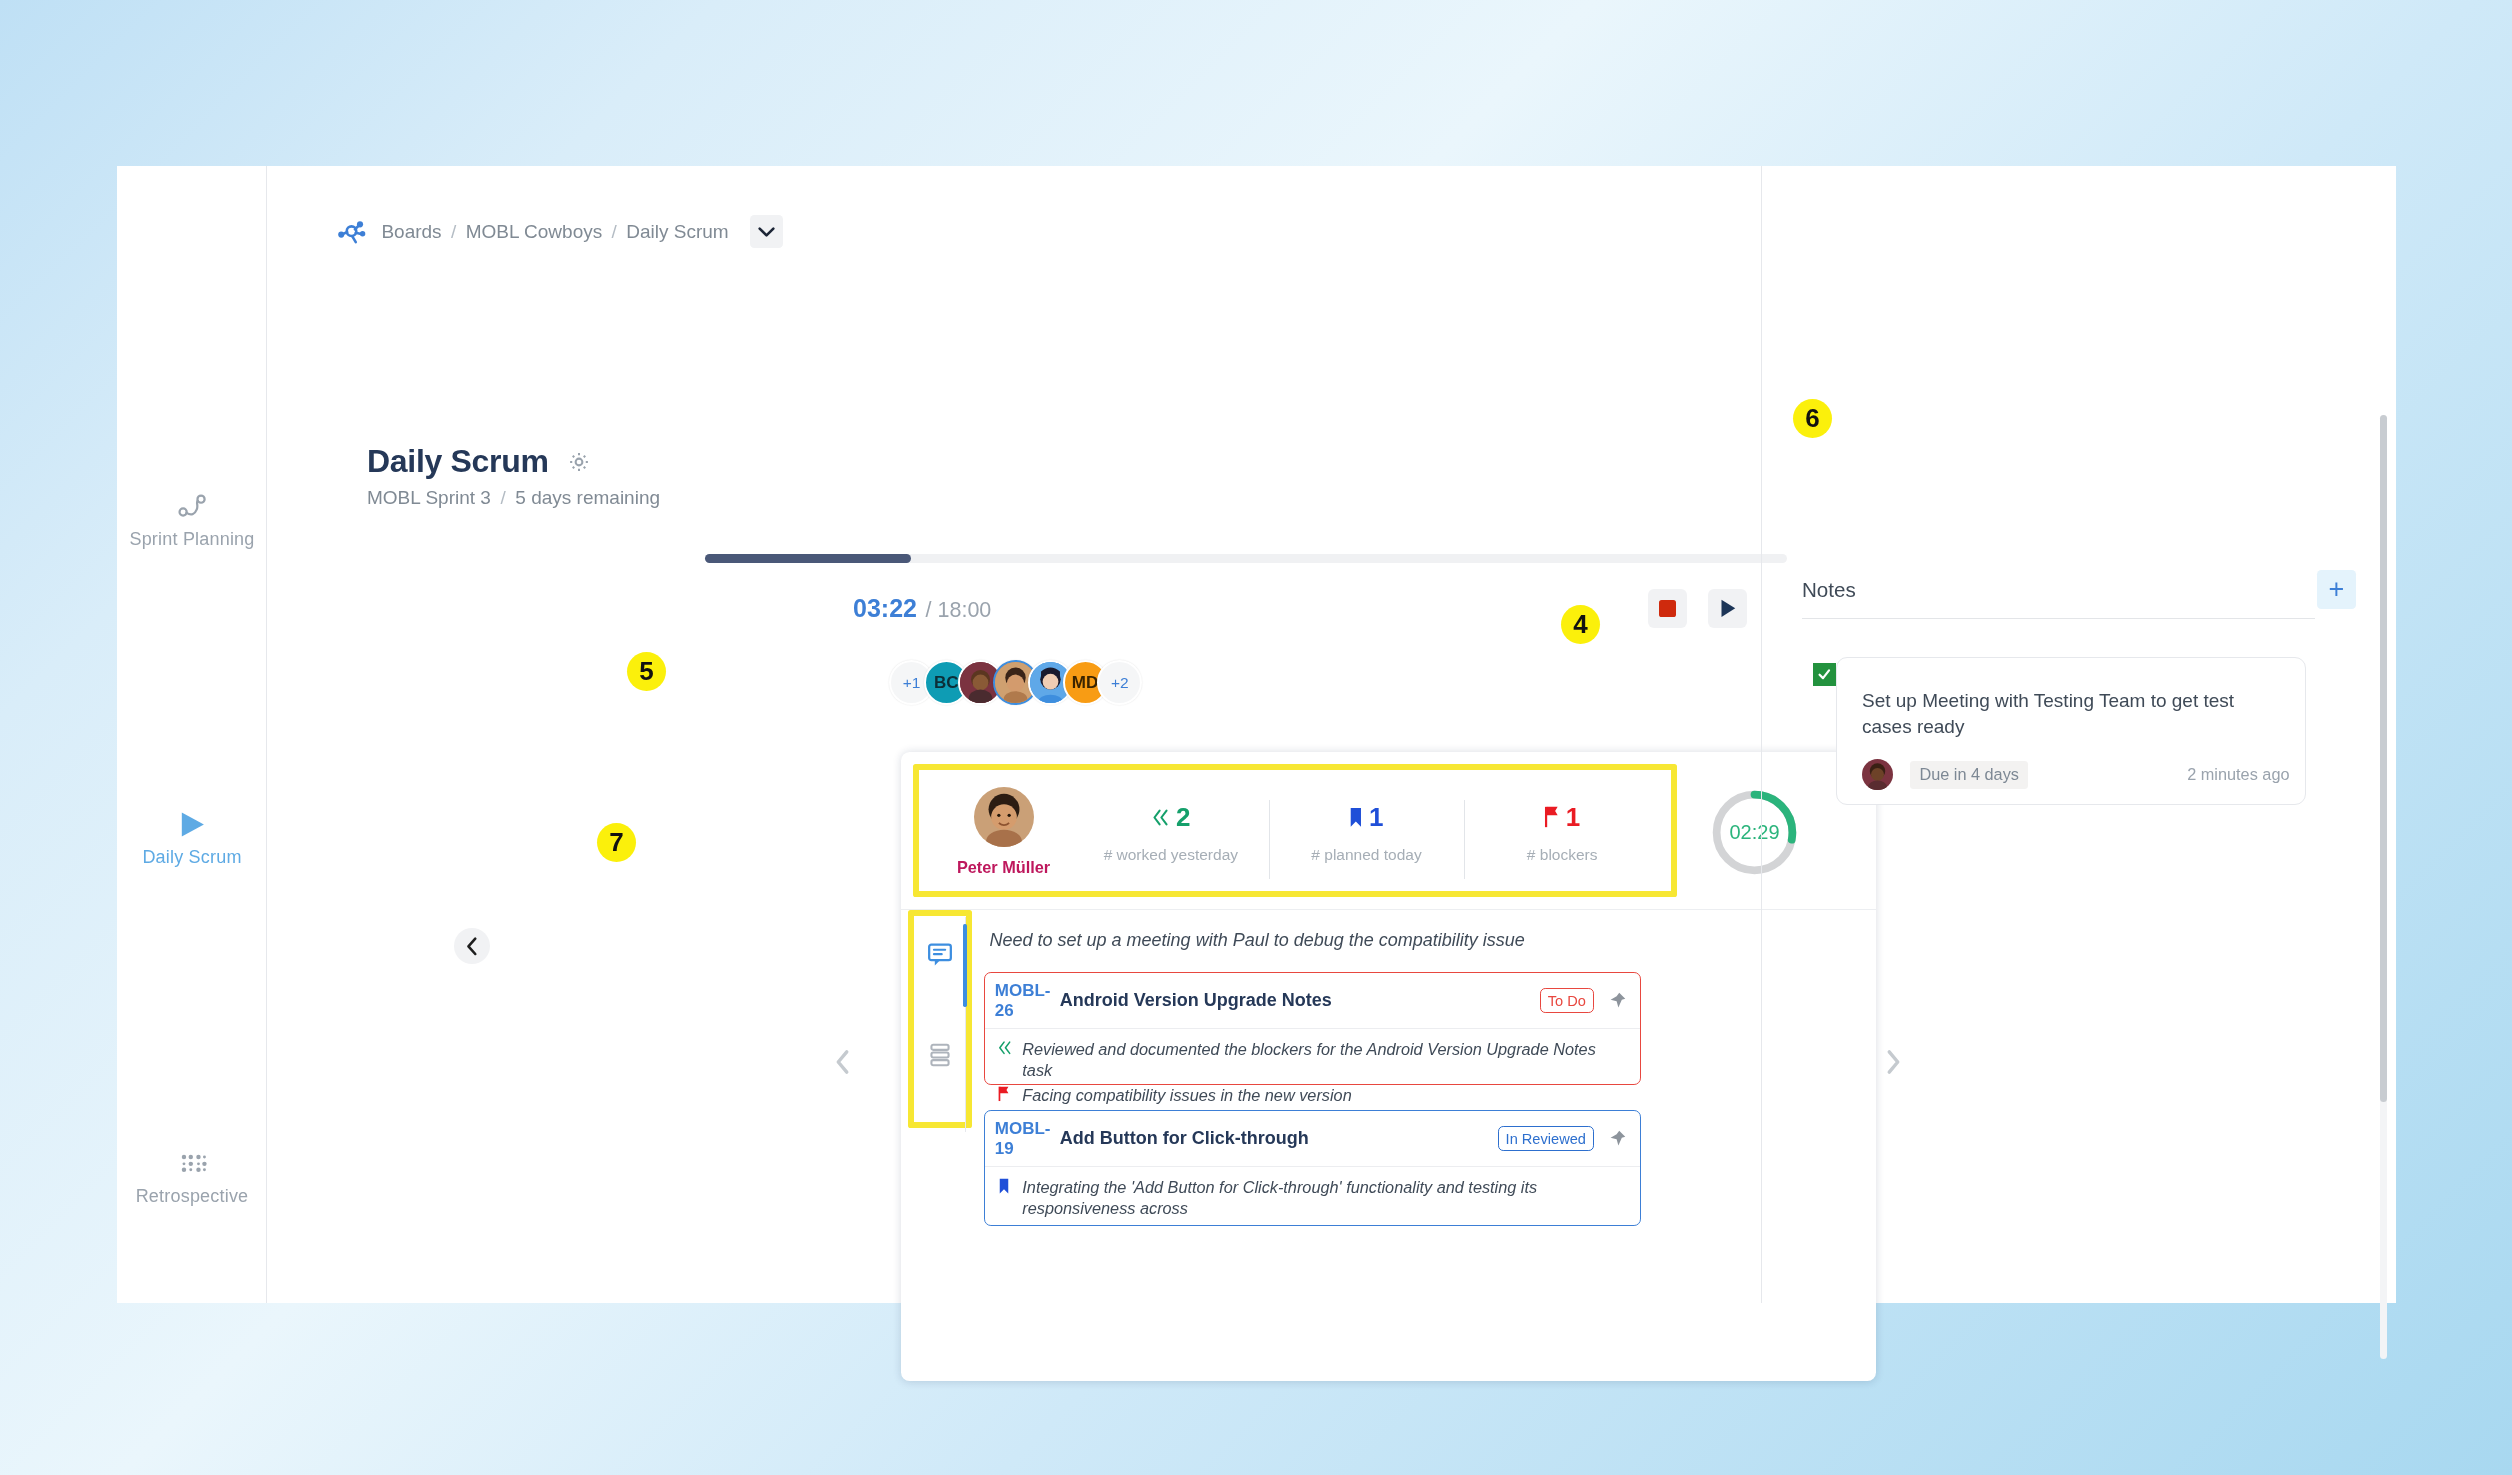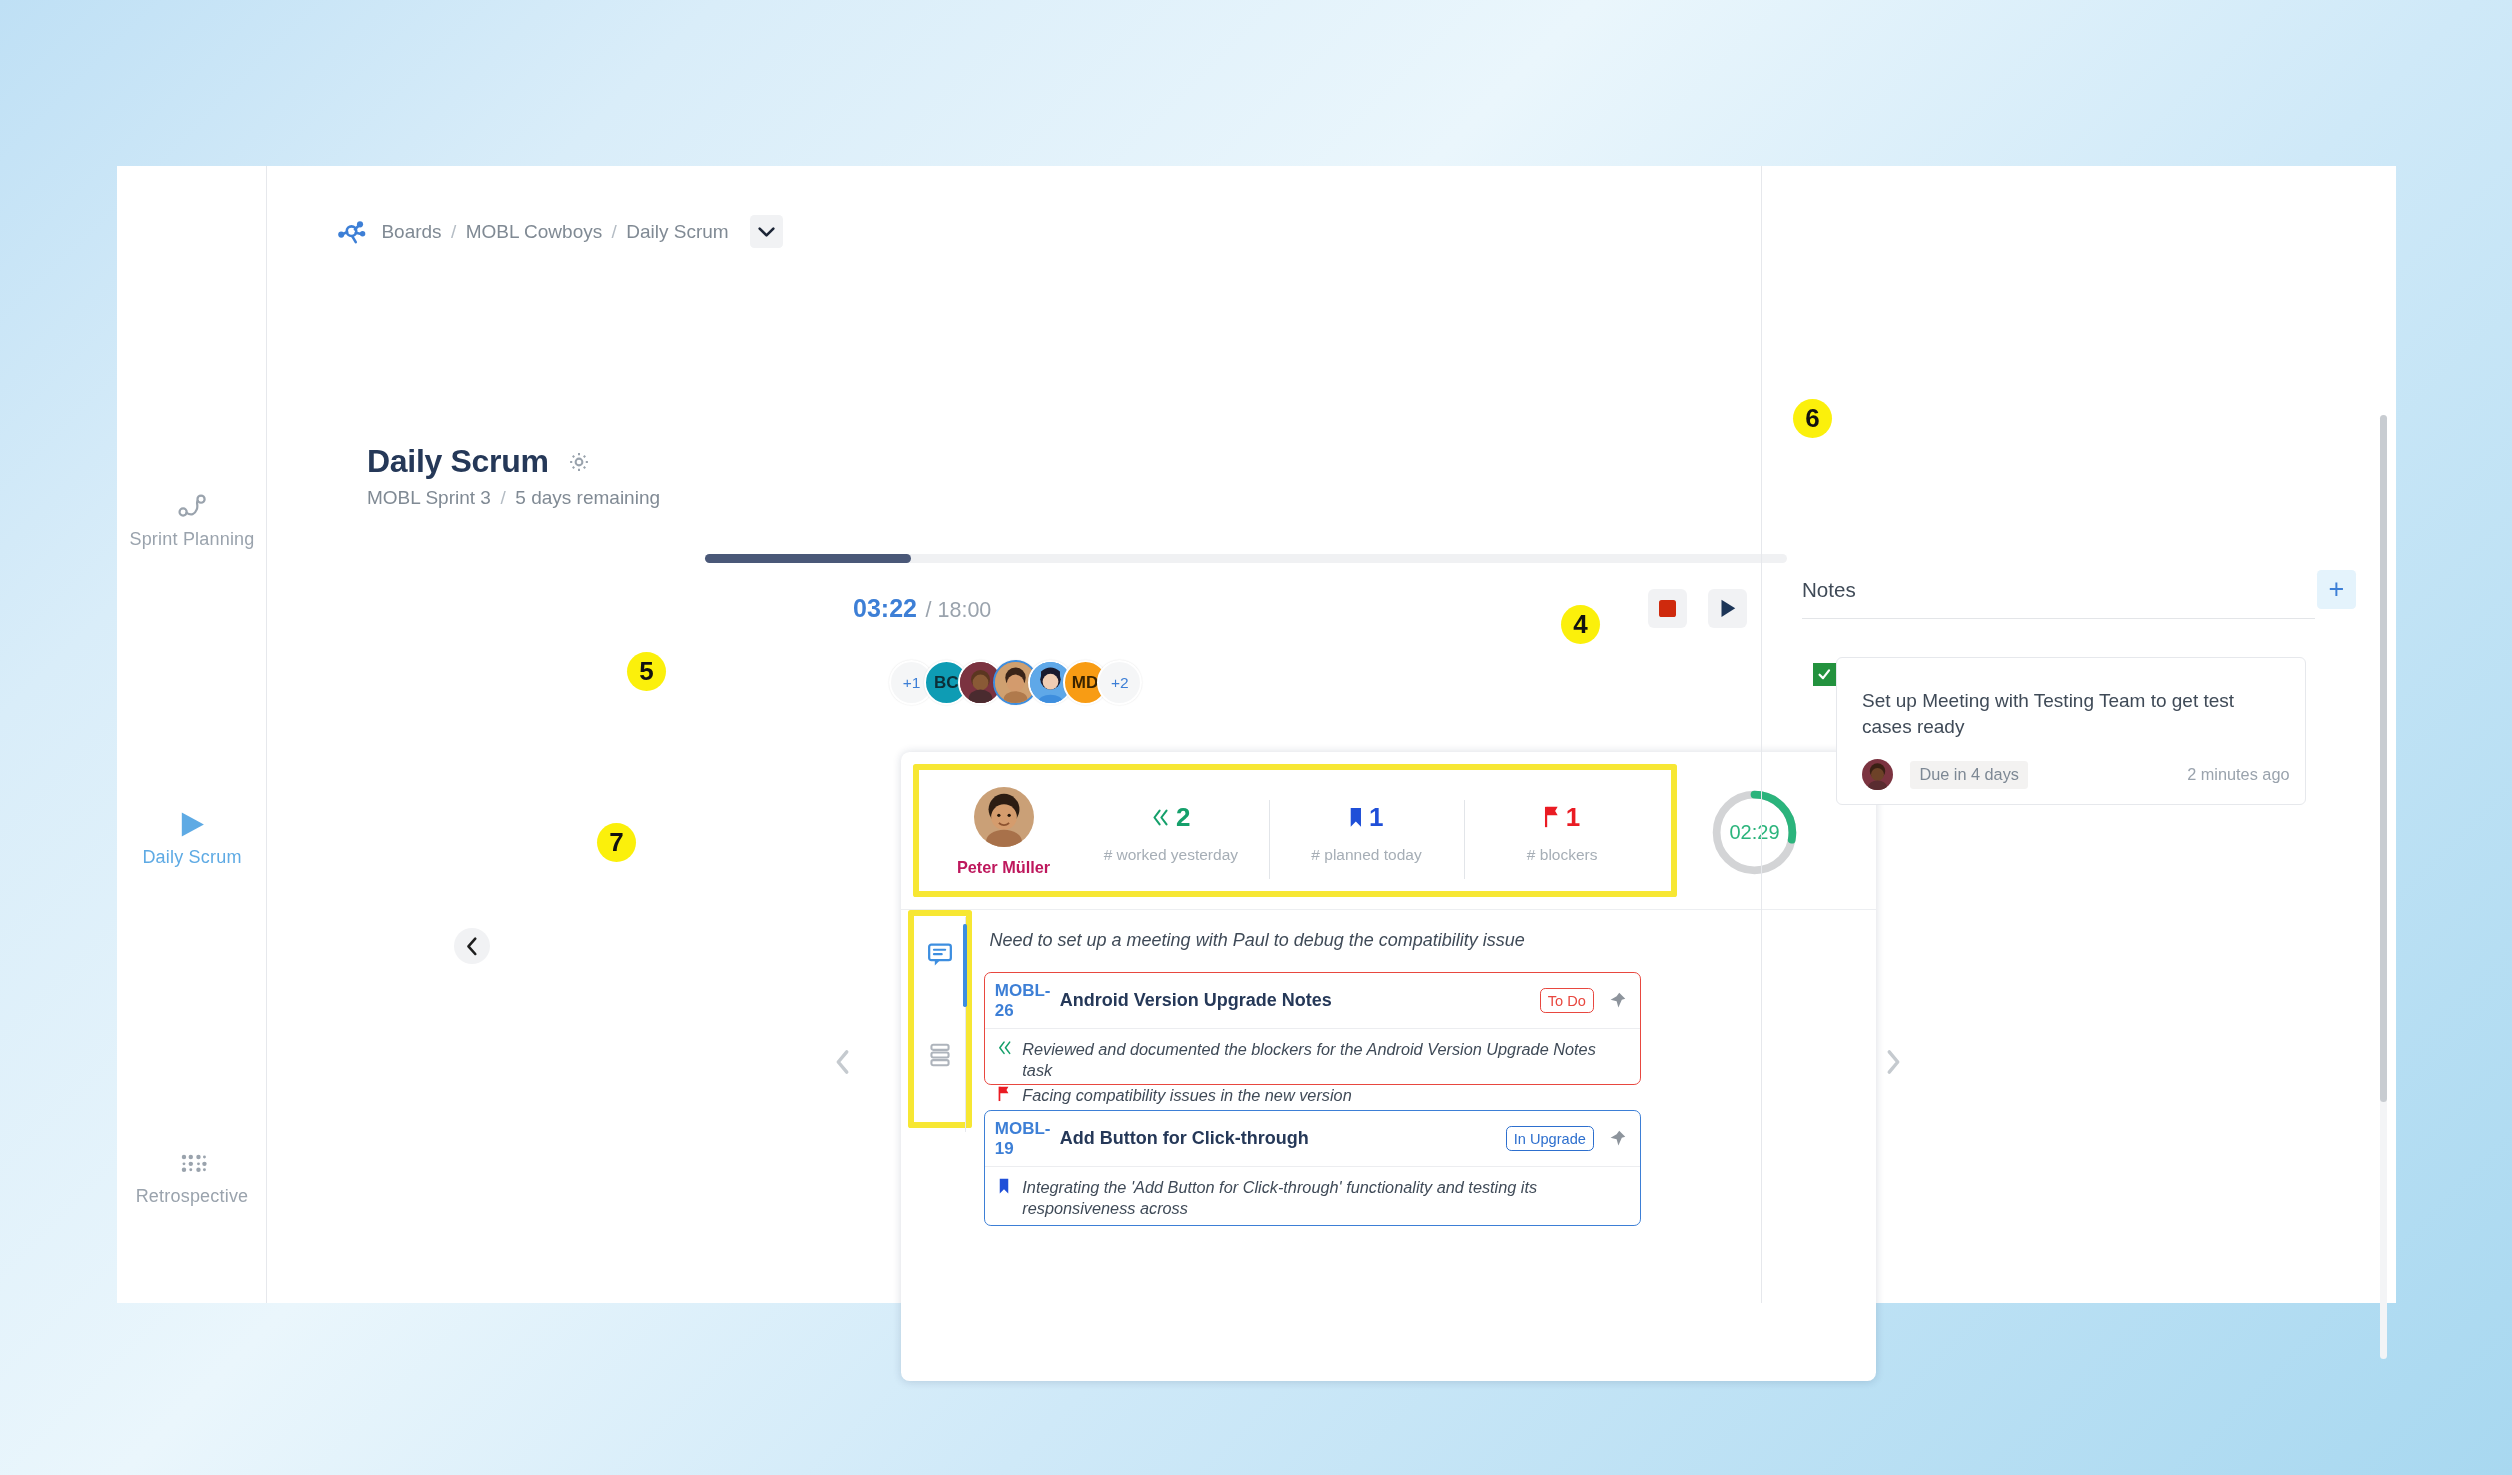--- a/index.html
+++ b/index.html
@@ -252,21 +252,21 @@
   .notes-add {
     width: 39px; height: 39px; border-radius: 4.3px; background: #e4f3fc;
     display: flex; align-items: center; justify-content: center;
     font-size: 27px; color: #3d7fd6; cursor: pointer; line-height: 1;
   }
   .notes-div { position: absolute; left: 40px; top: 452px; width: 513px; height: 0.9px; background: #e3e5e8; }
 
   .note-card {
     position: absolute; left: 74px; top: 491px;
     width: 470px; height: 148px;
-    border: 0.9px solid #e6e8ec; border-radius: 6px;
+    border: 0.9px solid #e6e8ec; border-radius: 11px;
     background: #fff;
   }
   .note-check {
     position: absolute; left: -24px; top: 5.2px;
     width: 23px; height: 23px; background: #23923e;
     display: flex; align-items: center; justify-content: center;
     color: #fff; font-size: 16.3px; cursor: pointer;
   }
   .note-text {
     position: absolute; left: 25px; top: 30px; width: 404px;
@@ -593,21 +593,21 @@
                 </span>
                 <span class="txt">Facing compatibility issues in the new version</span>
               </div>
             </div>
           </div>
 
           <div class="task blue">
             <div class="task-head">
               <div class="task-key">MOBL-<br>19</div>
               <div class="task-title">Add Button for Click-through</div>
-              <div class="task-status prog">In Upgrade</div>
+              <div class="task-status prog">In Reviewed</div>
               <span class="pin">
                 <svg width="19" height="19" viewBox="0 0 22 22">
                   <path d="M13 2 L20 9 L16 10 L12 19 L10 12 L3 10 L10 6 Z" fill="#8d949c"></path>
                 </svg>
               </span>
             </div>
             <div class="task-lines">
               <div class="tl">
                 <span class="gi">
                   <svg width="12" height="17" viewBox="0 0 16 24">

